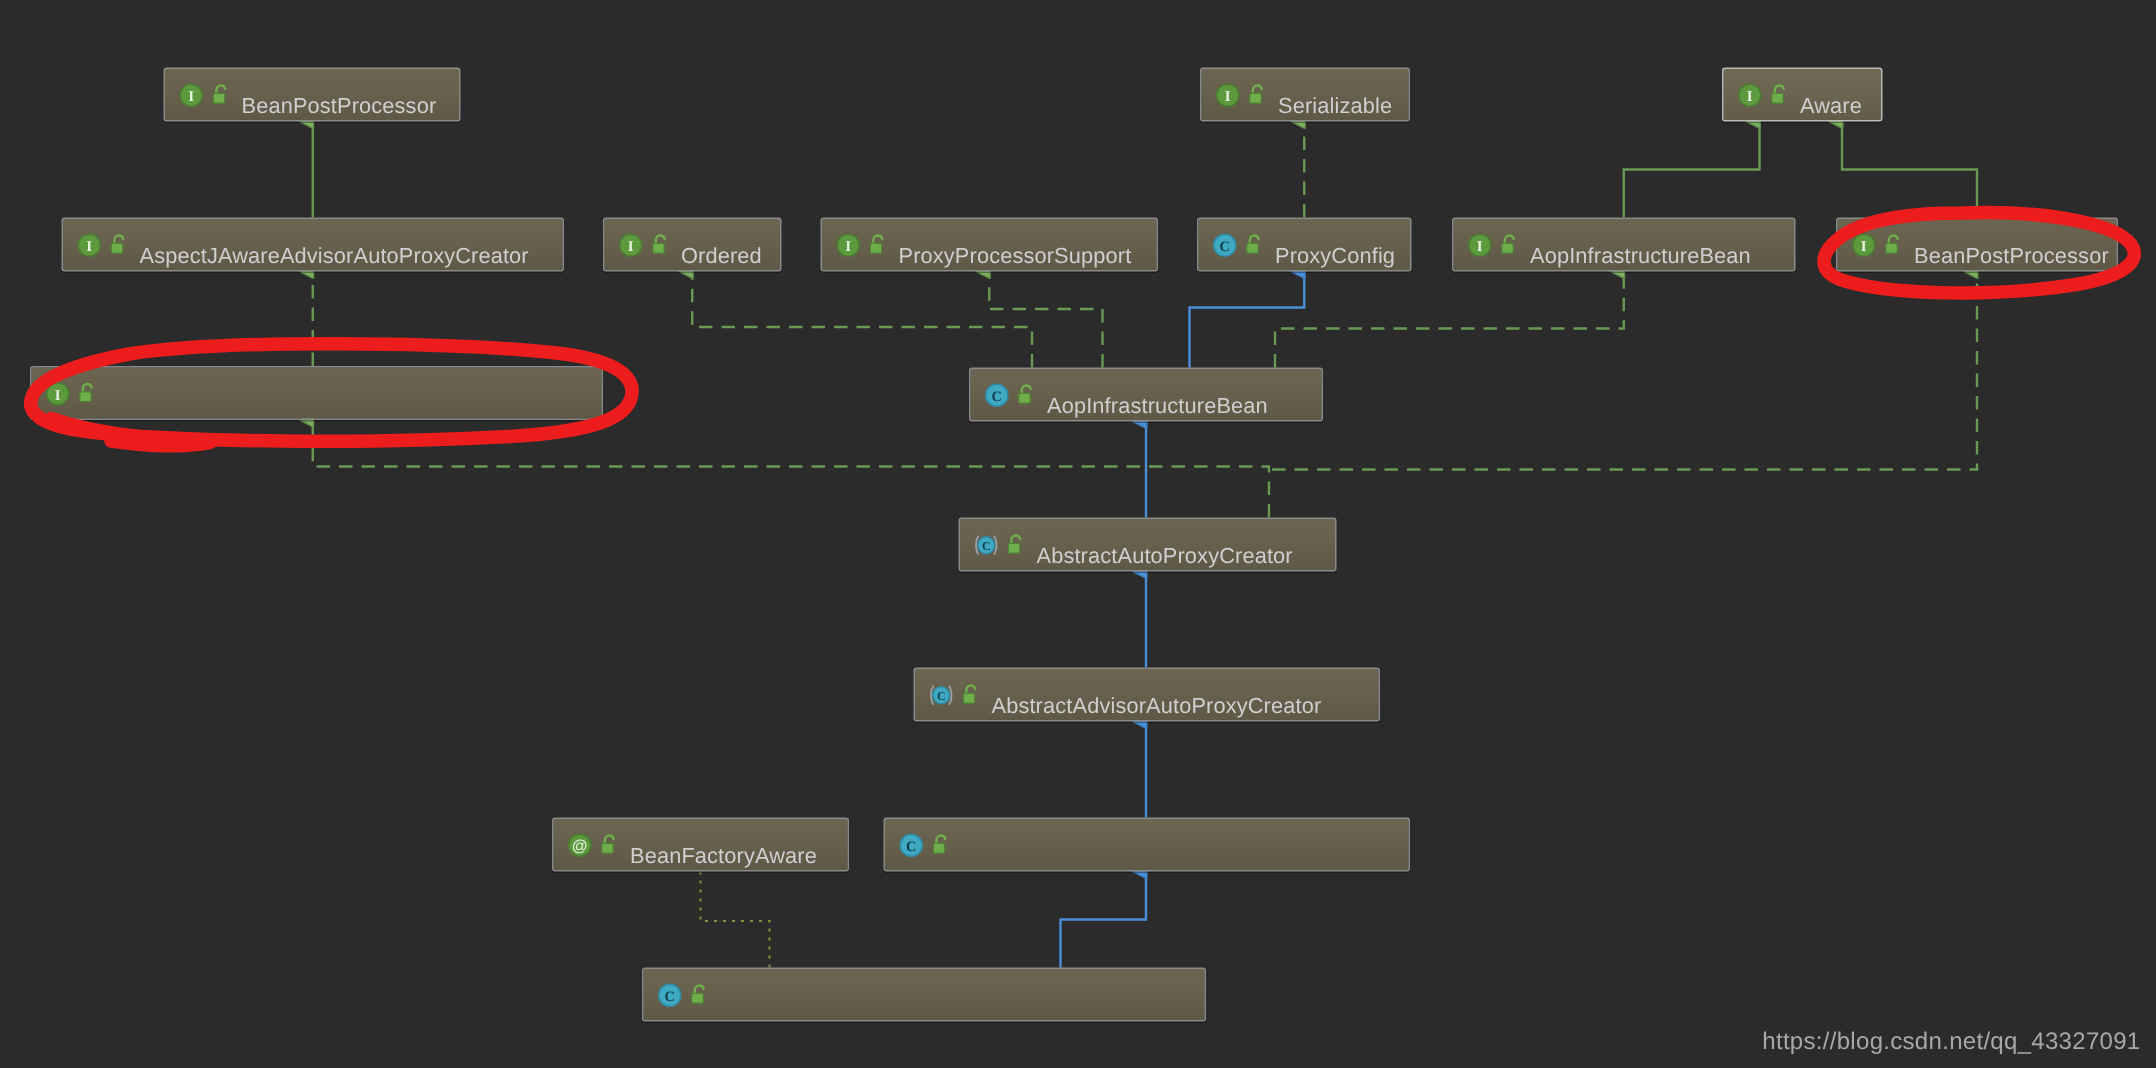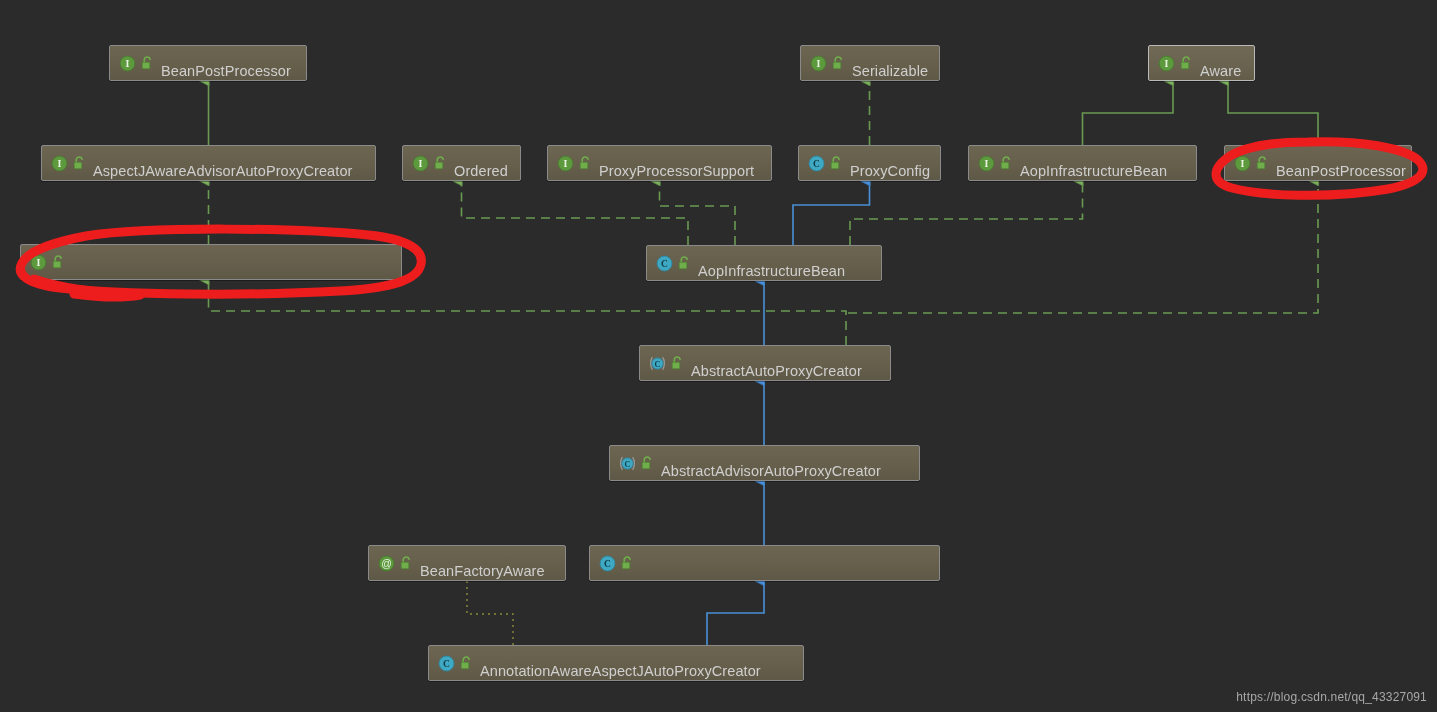--- a/index.html
+++ b/index.html
@@ -34,21 +34,21 @@
     border-color:#b9b9b9;
   }
 
   .ico{display:inline-block;width:17px;height:17px;position:relative;flex:0 0 auto;}
   .ico svg{display:block;width:17px;height:17px;}
   .lock{display:inline-block;width:14px;height:15px;margin-left:4px;flex:0 0 auto;}
   .lock svg{display:block;width:14px;height:15px;}
 
   .watermark{
     position:absolute;right:10px;bottom:8px;
-    color:#a8a8a8;font-size:12px;
+    color:#a8a8a8;font-size:16px;
     font-family:"Liberation Sans","DejaVu Sans",sans-serif;
     letter-spacing:.2px;
   }
 </style>
 </head>
 <body>
 
 <div id="canvas">
 
   <svg id="edges" viewBox="0 0 1437 712" xmlns="http://www.w3.org/2000/svg">
@@ -314,21 +314,20 @@
             <circle cx="8.5" cy="8.5" r="7.4" fill="#3fa9c4" stroke="#2f8ba3" stroke-width="1"></circle>
             <text x="8.5" y="12.3" text-anchor="middle" font-family="Liberation Serif,serif" font-size="9.5" font-weight="bold" fill="#0d3b47">C</text>
           </svg>
         </span>
         <span class="lock">
           <svg viewBox="0 0 14 15">
             <path d="M 4.2 6.3 L 4.2 4.1 C 4.2 2.2 5.6 1.0 7.2 1.0 C 8.7 1.0 9.9 2.0 10.1 3.4" fill="none" stroke="#6fae4b" stroke-width="1.6" stroke-linecap="round"></path>
             <rect x="2.2" y="6.2" width="7.6" height="6.6" rx="0.8" fill="#6fae4b" stroke="#4f8234" stroke-width="0.8"></rect>
           </svg>
         </span>
-        <span class="lbl">AnnotationAwareAspectJAutoProxyCreator</span>
       </div>
     </div>
 
   <svg id="marks" viewBox="0 0 1437 712" xmlns="http://www.w3.org/2000/svg">
     <g fill="none" stroke="#ee1d1d" stroke-width="9" stroke-linecap="round" stroke-linejoin="round">
       <path d="M 86 236 C 150 226, 300 228, 368 235
                C 408 239, 424 250, 421 264
                C 418 280, 392 288, 340 291
                C 250 296, 120 295, 60 288
                C 26 284, 16 274, 22 263

